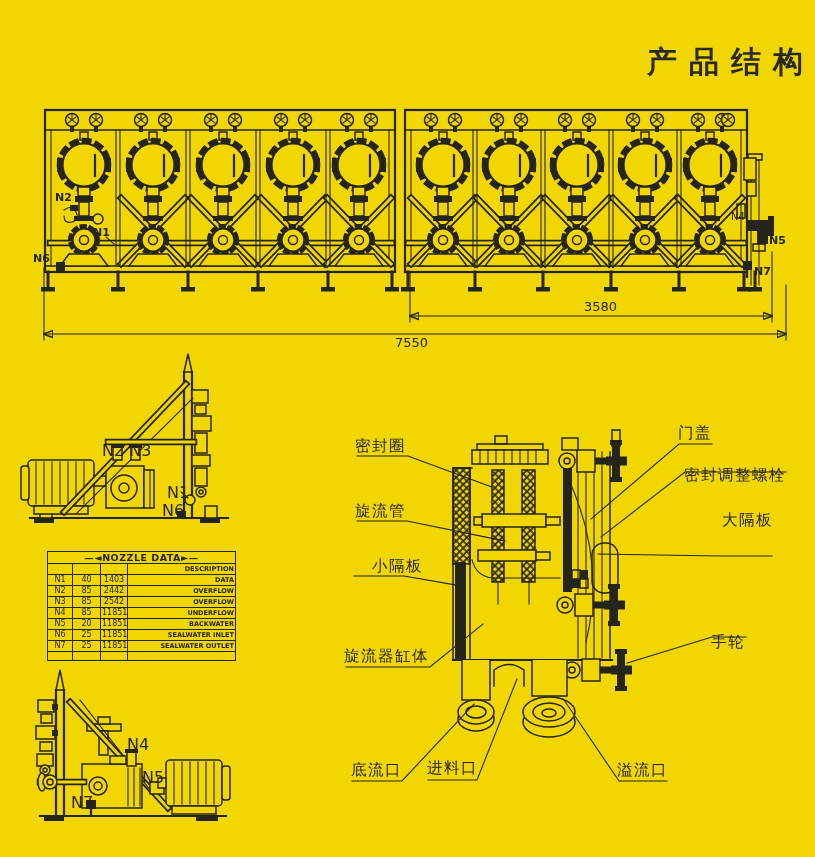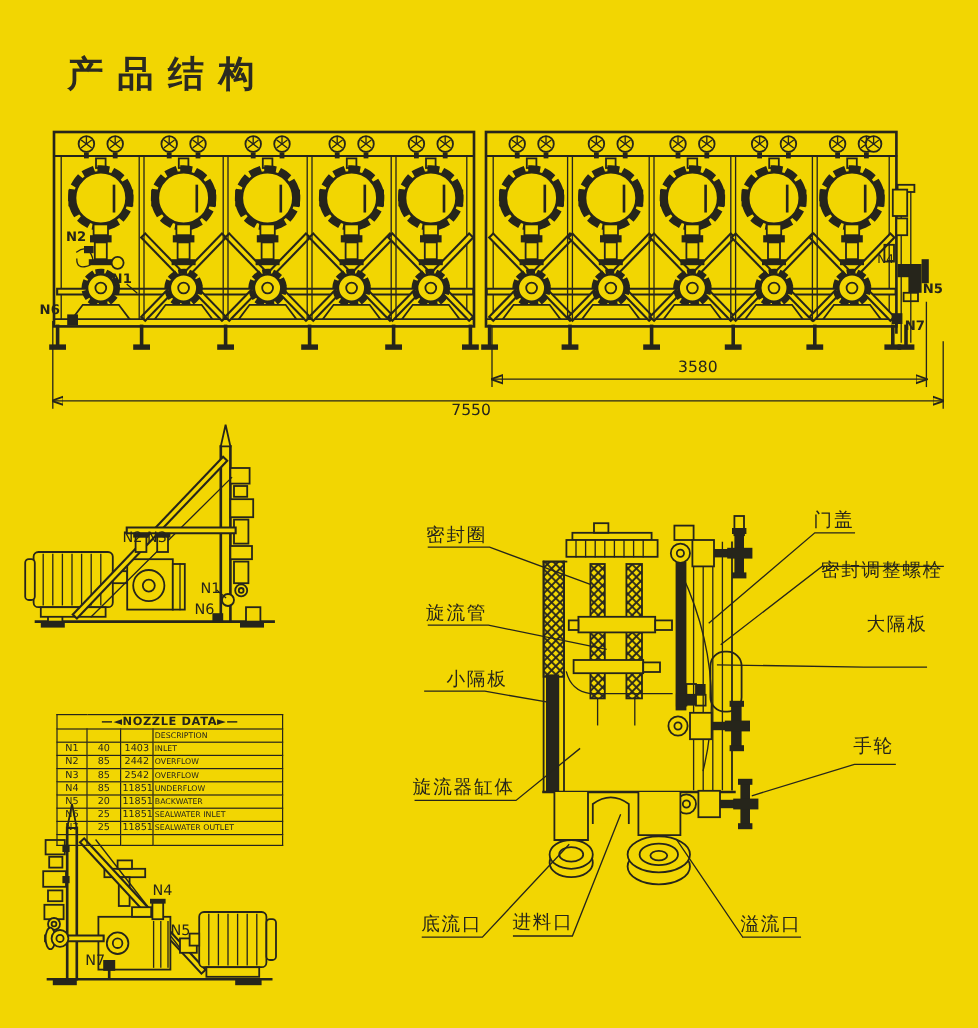--- a/index.html
+++ b/index.html
@@ -1,42 +1,42 @@
 <!DOCTYPE html>
 <html><head>
 <meta charset="utf-8">
 <style>
   html,body{margin:0;padding:0;}
   #canvas{position:relative;width:815px;height:857px;background:#F2D602;overflow:hidden;
           font-family:"DejaVu Sans",sans-serif;color:#26251B;}
-  #main-title{position:absolute;top:42px;left:0;right:0;text-align:left;
+  #main-title{position:absolute;top:42px;left:16px;right:0;text-align:right;
               font-size:30px;font-weight:bold;letter-spacing:12px;text-indent:12px;color:#2B2A21;padding-left:44px;}
   svg#diagram{position:absolute;left:0;top:0;}
   #diagram line,#diagram path,#diagram rect,#diagram circle,#diagram ellipse{
      stroke:#26251B;fill:none;stroke-width:1.5;stroke-linecap:square;}
   #diagram .thin{stroke-width:1.1}
   #diagram .th2{stroke-width:2.2}
   #diagram .th3{stroke-width:3}
   #diagram .fd{fill:#26251B;stroke:none}
   #diagram .fy{fill:#F2D602}
   #diagram .pipe{stroke-width:6.5}
   #diagram .core{stroke:#F2D602;stroke-width:3}
   #diagram .lugring{stroke-width:5.5;stroke-dasharray:4.5 8.3}
   #diagram .pumpring{stroke-width:4;stroke-dasharray:3.5 5.5}
   #diagram .hat{fill:url(#hatch)}
   .lbl{position:absolute;color:#26251B;white-space:nowrap;line-height:1.1;}
   .s10{font-size:10px}.s11{font-size:11px;font-weight:bold}
-  .s12{font-size:12px}.s13{font-size:13px}
+  .s12{font-size:16px}.s13{font-size:13px}
   .s15{font-size:15.5px;letter-spacing:1.5px}
-  .ctr{text-align:left}
+  .ctr{text-align:right}
   #nozzle-table{position:absolute;left:47px;top:551px;width:188px;border-collapse:collapse;
-                border:1.8px solid #26251B;color:#26251B;table-layout:fixed;margin-top:44px;}
+                border:1.8px solid #26251B;color:#26251B;table-layout:fixed;}
   #nozzle-table td{border:1px solid #26251B;font-size:8px;height:10px;line-height:10px;
                    padding:0 1px;text-align:center;overflow:hidden;}
-  #nozzle-table td.desc{font-size:6.5px;font-weight:normal;text-align:left;}
+  #nozzle-table td.desc{font-size:6.5px;font-weight:bold;text-align:right;}
   #nozzle-table td.ttl{font-size:9.5px;font-weight:bold;height:11px;letter-spacing:.5px;}
   #nozzle-table tr.empty td{height:8px;}
 </style>
 </head>
 <body>
 
 <div id="canvas">
 
   <div id="main-title">产品结构</div>
 
@@ -397,21 +397,21 @@
   <div class="lbl s15" style="left:355px;top:438px">密封圈</div>
   <div class="lbl s15" style="left:355px;top:503px">旋流管</div>
   <div class="lbl s15" style="left:372px;top:558px">小隔板</div>
   <div class="lbl s15" style="left:344px;top:648px">旋流器缸体</div>
   <div class="lbl s15" style="left:351px;top:762px">底流口</div>
   <div class="lbl s15" style="left:427px;top:760px">进料口</div>
   <div class="lbl s15" style="left:617px;top:762px">溢流口</div>
   <div class="lbl s15" style="left:678px;top:425px">门盖</div>
   <div class="lbl s15" style="left:684px;top:467px">密封调整螺栓</div>
   <div class="lbl s15" style="left:722px;top:512px">大隔板</div>
-  <div class="lbl s15" style="left:711px;top:614px">手轮</div>
+  <div class="lbl s15" style="left:711px;top:634px">手轮</div>
 
   <table id="nozzle-table">
     <colgroup>
         <col style="width:25px">
         <col style="width:28px">
         <col style="width:27px">
         <col style="width:108px">
       </colgroup>
     <tbody>
         <tr>
@@ -420,21 +420,21 @@
     <tr>
       <td></td>
           <td></td>
           <td></td>
       <td class="desc">DESCRIPTION</td>
     </tr>
     <tr>
           <td>N1</td>
           <td>40</td>
           <td>1403</td>
-          <td class="desc">INLET</td>
+          <td class="desc">DATA</td>
         </tr>
     <tr>
           <td>N2</td>
           <td>85</td>
           <td>2442</td>
           <td class="desc">OVERFLOW</td>
         </tr>
     <tr>
           <td>N3</td>
           <td>85</td>

